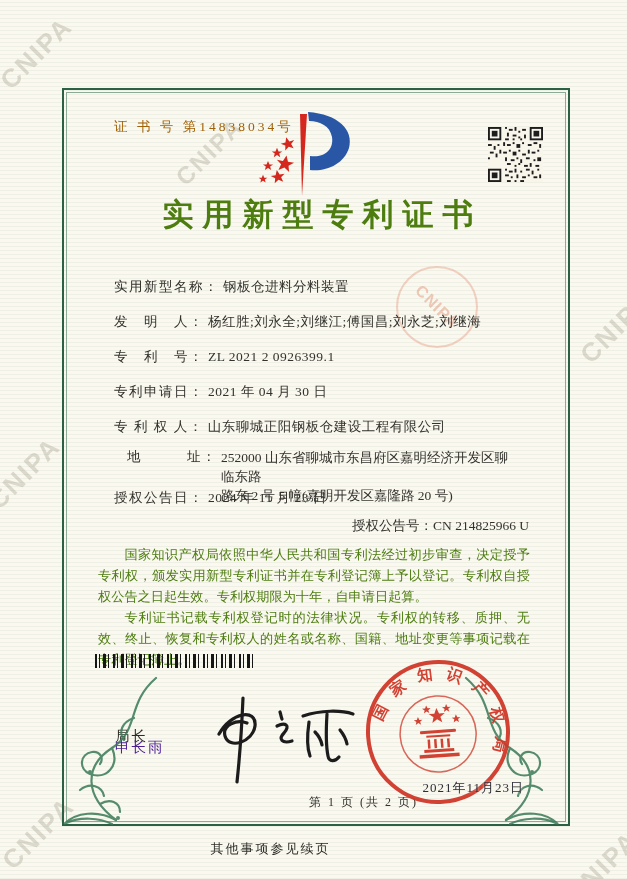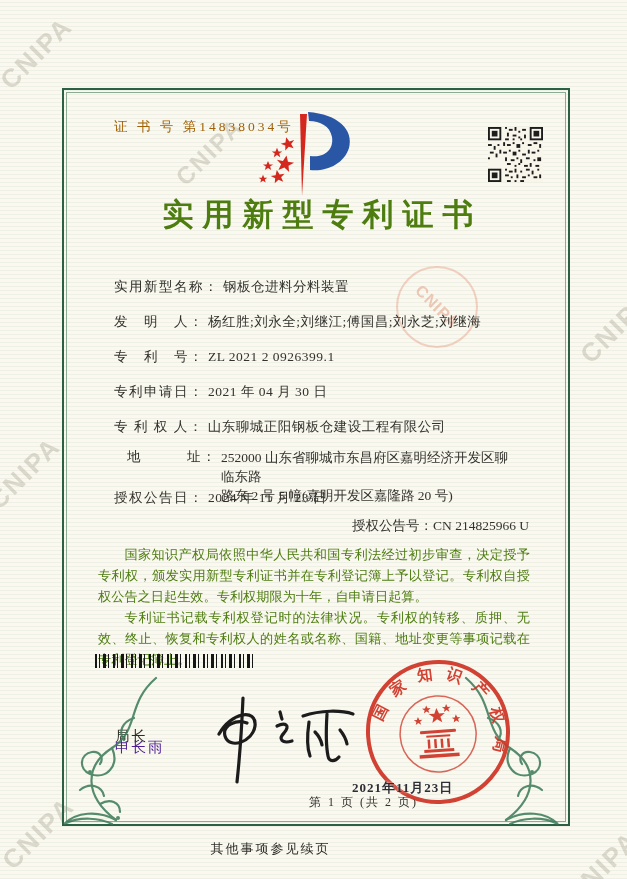--- a/index.html
+++ b/index.html
@@ -74,22 +74,22 @@
       #161616 0 2px, transparent 2px 4px,
       #161616 4px 5px, transparent 5px 8px,
       #161616 8px 11px, transparent 11px 13px,
       #161616 13px 14px, transparent 14px 18px);
   }
   #signer-title{position:absolute;left:115px;top:710px;font-size:14.5px;color:#2e2d28;letter-spacing:2px;margin-top:17px;}
   #signer-name{position:absolute;left:115px;top:738px;font-size:14.5px;color:#4c1d95;letter-spacing:2px;}
   #signature{position:absolute;left:185px;top:692px;}
   #seal{position:absolute;left:362px;top:656px;opacity:0.93;z-index:5;}
   #seal-date{
-    position:absolute;left:352px;top:779px;width:172px;text-align:left;
-    font-size:13px;font-weight:bold;color:#2d2d36;letter-spacing:1px;z-index:6;
+    position:absolute;left:352px;top:779px;width:172px;text-align:right;
+    font-size:13px;font-weight:normal;color:#2d2d36;letter-spacing:1px;z-index:6;
     text-shadow:0 0 3px #f8f5ea;
   }
   #page-info{
     position:absolute;left:62px;top:794px;width:603px;text-align:center;
     font-size:12px;color:#33322d;letter-spacing:2px;
   }
   #cont-note{
     position:absolute;left:0;top:840px;width:541px;text-align:center;
     font-size:13px;color:#2f2e29;letter-spacing:2px;
   }

